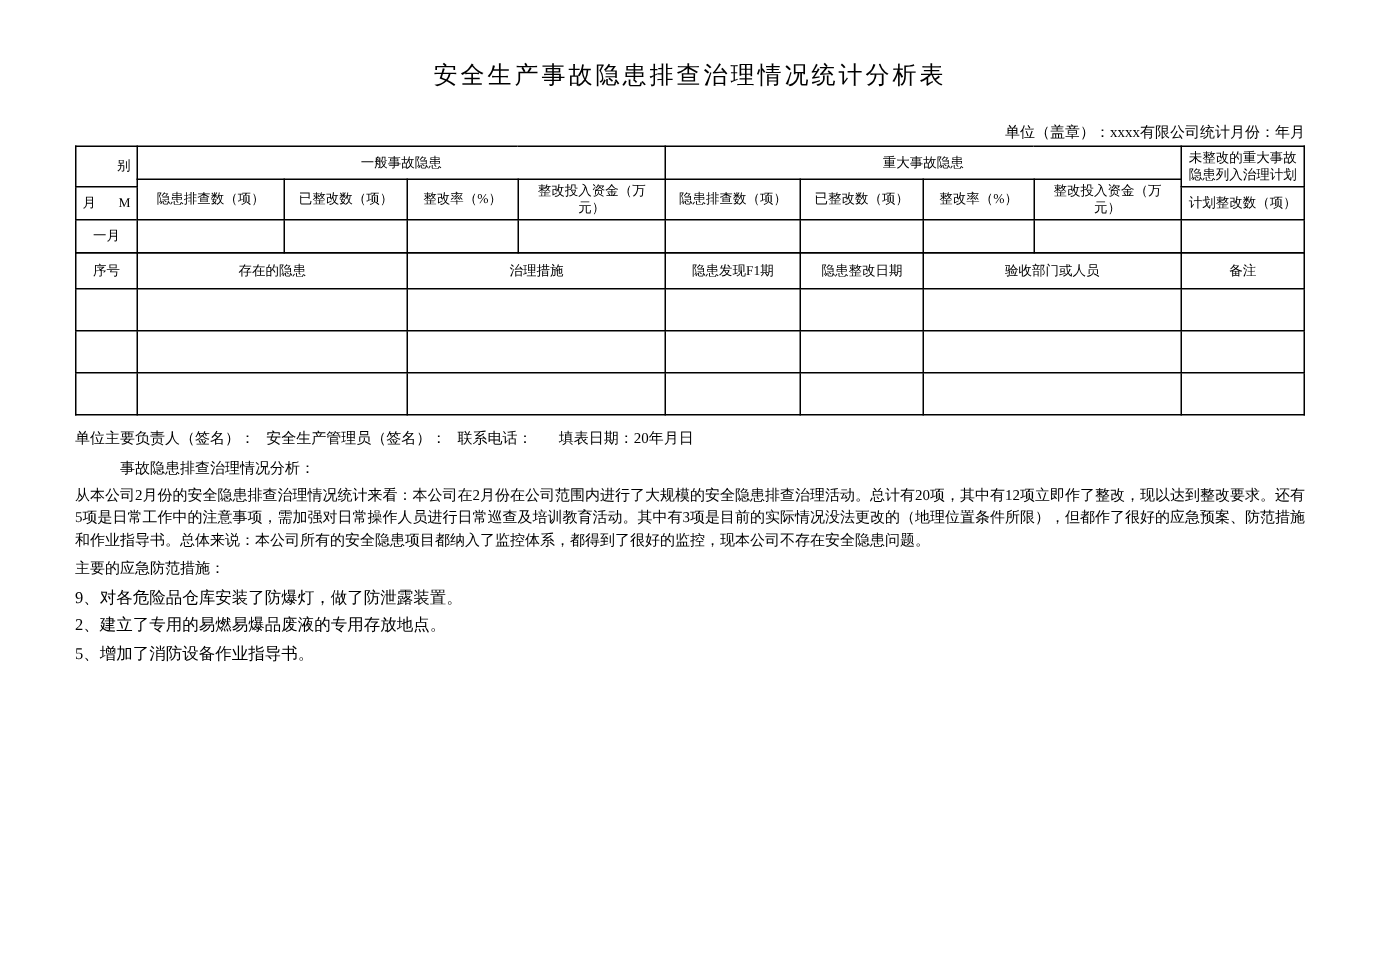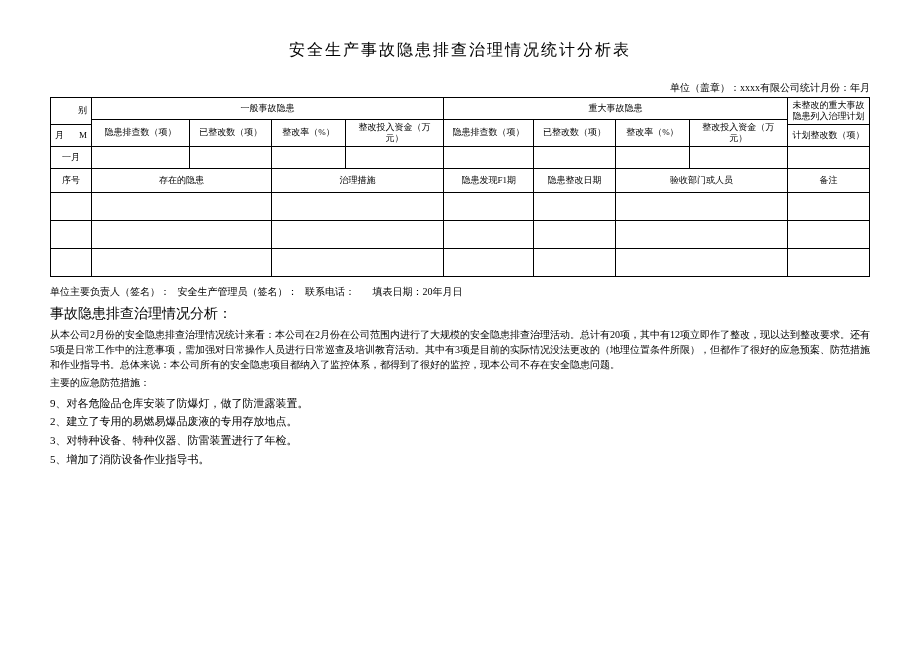--- a/index.html
+++ b/index.html
@@ -51,22 +51,23 @@
       height: 24px;
     }
     .table2 {
       margin-top: -1px;
     }
     .sign-line {
       font-size: 10px;
       margin-top: 8px;
     }
     .analysis-title {
-      font-size: 14px;
+      font-size: 10px;
       margin-top: 6px;
+      margin-left: 30px;
     }
     .analysis-body {
       font-size: 10px;
       margin-top: 4px;
       line-height: 1.5;
       text-align: justify;
     }
     .measures-title {
       font-size: 10px;
       margin-top: 4px;
@@ -199,15 +200,14 @@
   <span>填表日期：20年月日</span>
 </div>
 
 <div class="analysis-title">事故隐患排查治理情况分析：</div>
 <div class="analysis-body">从本公司2月份的安全隐患排查治理情况统计来看：本公司在2月份在公司范围内进行了大规模的安全隐患排查治理活动。总计有20项，其中有12项立即作了整改，现以达到整改要求。还有5项是日常工作中的注意事项，需加强对日常操作人员进行日常巡查及培训教育活动。其中有3项是目前的实际情况没法更改的（地理位置条件所限），但都作了很好的应急预案、防范措施和作业指导书。总体来说：本公司所有的安全隐患项目都纳入了监控体系，都得到了很好的监控，现本公司不存在安全隐患问题。</div>
 
 <div class="measures-title">主要的应急防范措施：</div>
 <ul class="measures-list">
   <li>9、对各危险品仓库安装了防爆灯，做了防泄露装置。</li>
   <li>2、建立了专用的易燃易爆品废液的专用存放地点。</li>
-  <li>3、对特种设备、特种仪器、防雷装置进行了年检。</li>
   <li>5、增加了消防设备作业指导书。</li>
 </ul>
 
 </body></html>

